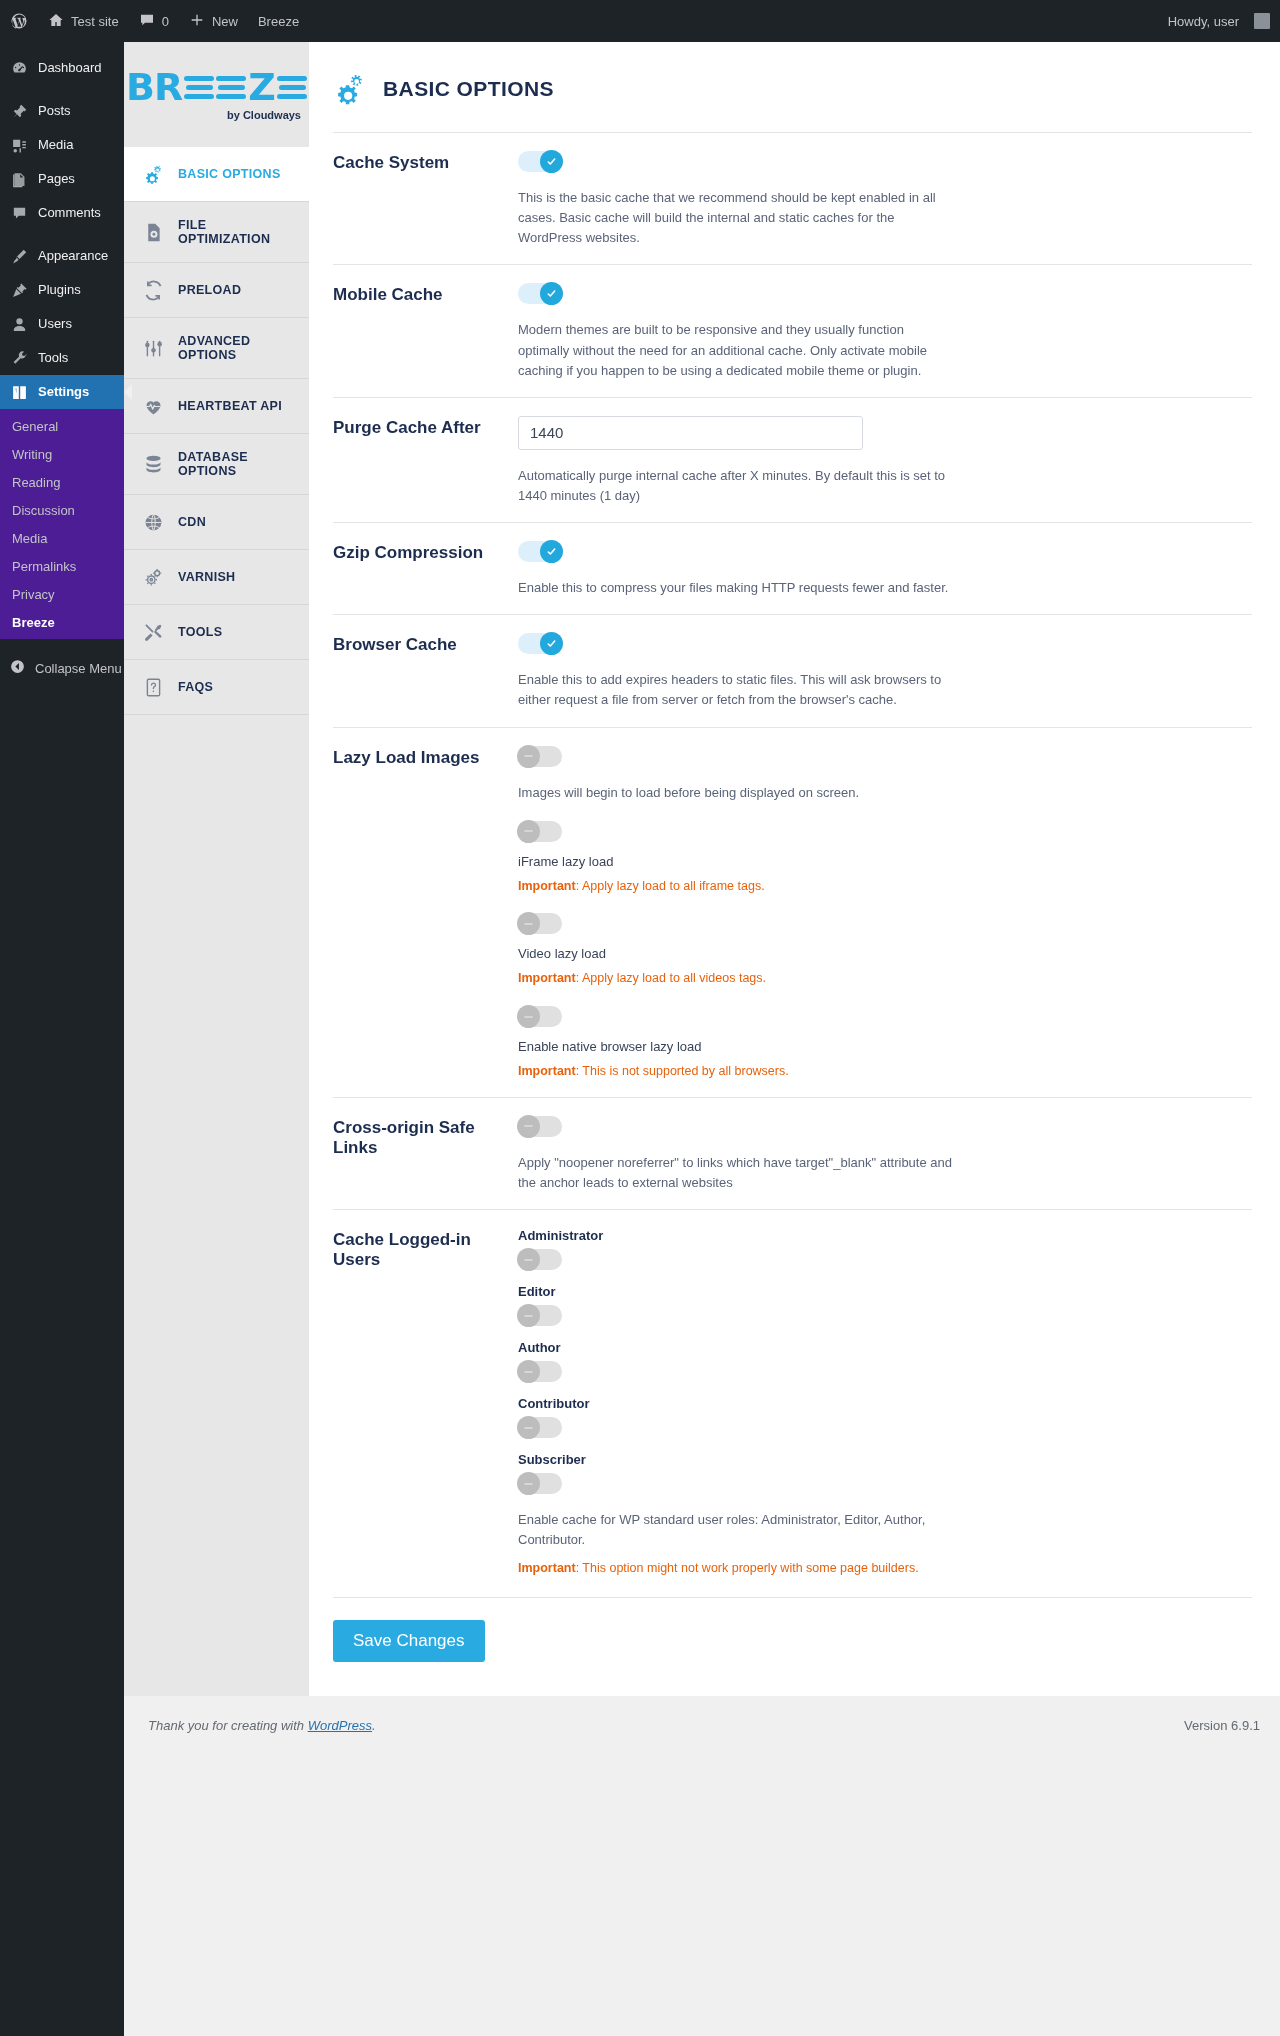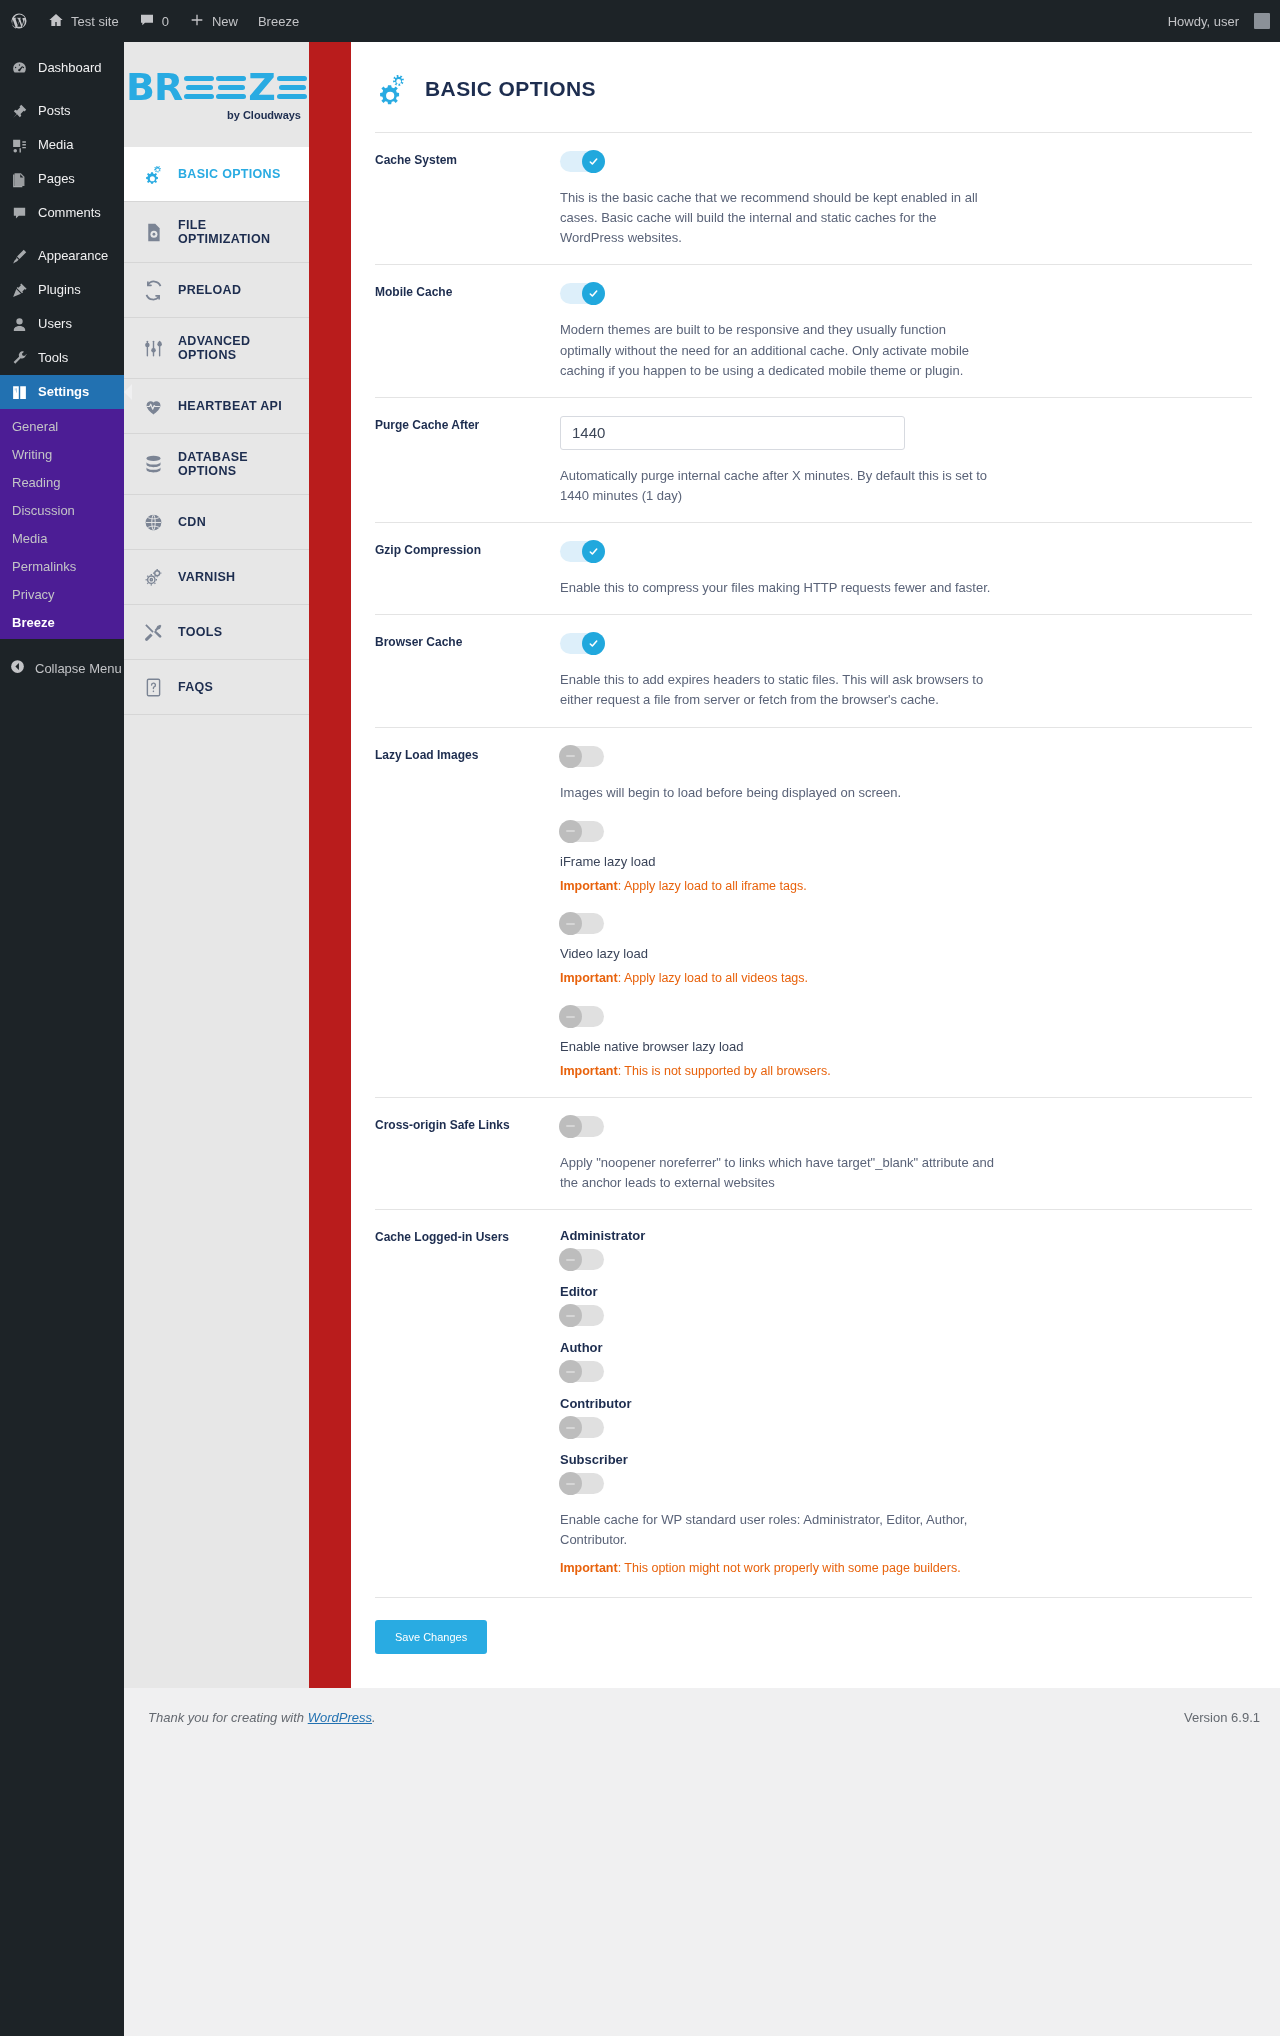--- a/index.html
+++ b/index.html
@@ -61,21 +61,21 @@
   .collapse-btn {
     display: flex; align-items: center; gap: 9px;
     padding: 10px 0 10px 9px; color: #c3c4c7; font-size: 13px; cursor: pointer;
     margin-top: 9px;
   }
 
   
   #content-area {
     flex: 1; background: #f0f0f1; display: flex; flex-direction: column;
   }
-  .breeze-wrap { display: flex; background: #b91c1c; gap: 42px; }
+  .breeze-wrap { display: flex; background: #bef264; }
 
   
   .breeze-nav {
     width: 185px; flex: 0 0 185px; background: #e7e7e7;
     padding-top: 0;
   }
   .breeze-logo {
     padding: 26px 0 26px 0; display: flex; flex-direction: column;
     align-items: center; justify-content: center;
   }
@@ -118,21 +118,21 @@
   }
   .panel-head .ph-icon { color: #29abe2; display: flex; }
   .panel-title {
     font-size: 21px; font-weight: 700; color: #1d2d4f; letter-spacing: .4px;
   }
 
   .opt-row {
     display: flex; border-top: 1px solid #e4e4e4; padding: 18px 0 16px 0;
   }
   .opt-label {
-    width: 185px; flex: 0 0 185px; font-size: 12px; font-weight: 700;
+    width: 185px; flex: 0 0 185px; font-size: 17px; font-weight: 700;
     color: #1d2d4f; padding-top: 2px;
   }
   .opt-body { flex: 1; padding-left: 0; }
   .opt-desc {
     font-size: 13px; color: #5a6378; line-height: 1.55; max-width: 440px;
     margin-top: 16px;
   }
   .sub-label {
     font-size: 13px; color: #2a3147; margin: 12px 0 7px 0; font-weight: 600;
   }
@@ -170,21 +170,21 @@
   }
 
   .role-block { margin-bottom: 14px; }
   .role-name {
     font-size: 13px; color: #1d2d4f; font-weight: 600; margin-bottom: 6px;
   }
 
   .save-wrap { border-top: 1px solid #e4e4e4; padding-top: 22px; margin-top: 4px; }
   .save-btn {
     background: #29abe2; color: #fff; border: none; border-radius: 3px;
-    font-size: 11px; padding: 11px 20px; cursor: pointer;
+    font-size: 17px; padding: 11px 20px; cursor: pointer;
     font-family: "Liberation Sans", sans-serif;
   }
 
   
   #wpfooter {
     padding: 22px 20px 14px 24px; display: flex; justify-content: space-between;
     font-size: 13px; color: #646970; background: #f0f0f1;
   }
   #wpfooter .thanks { font-style: italic; }
   #wpfooter a { color: #2271b1; }

